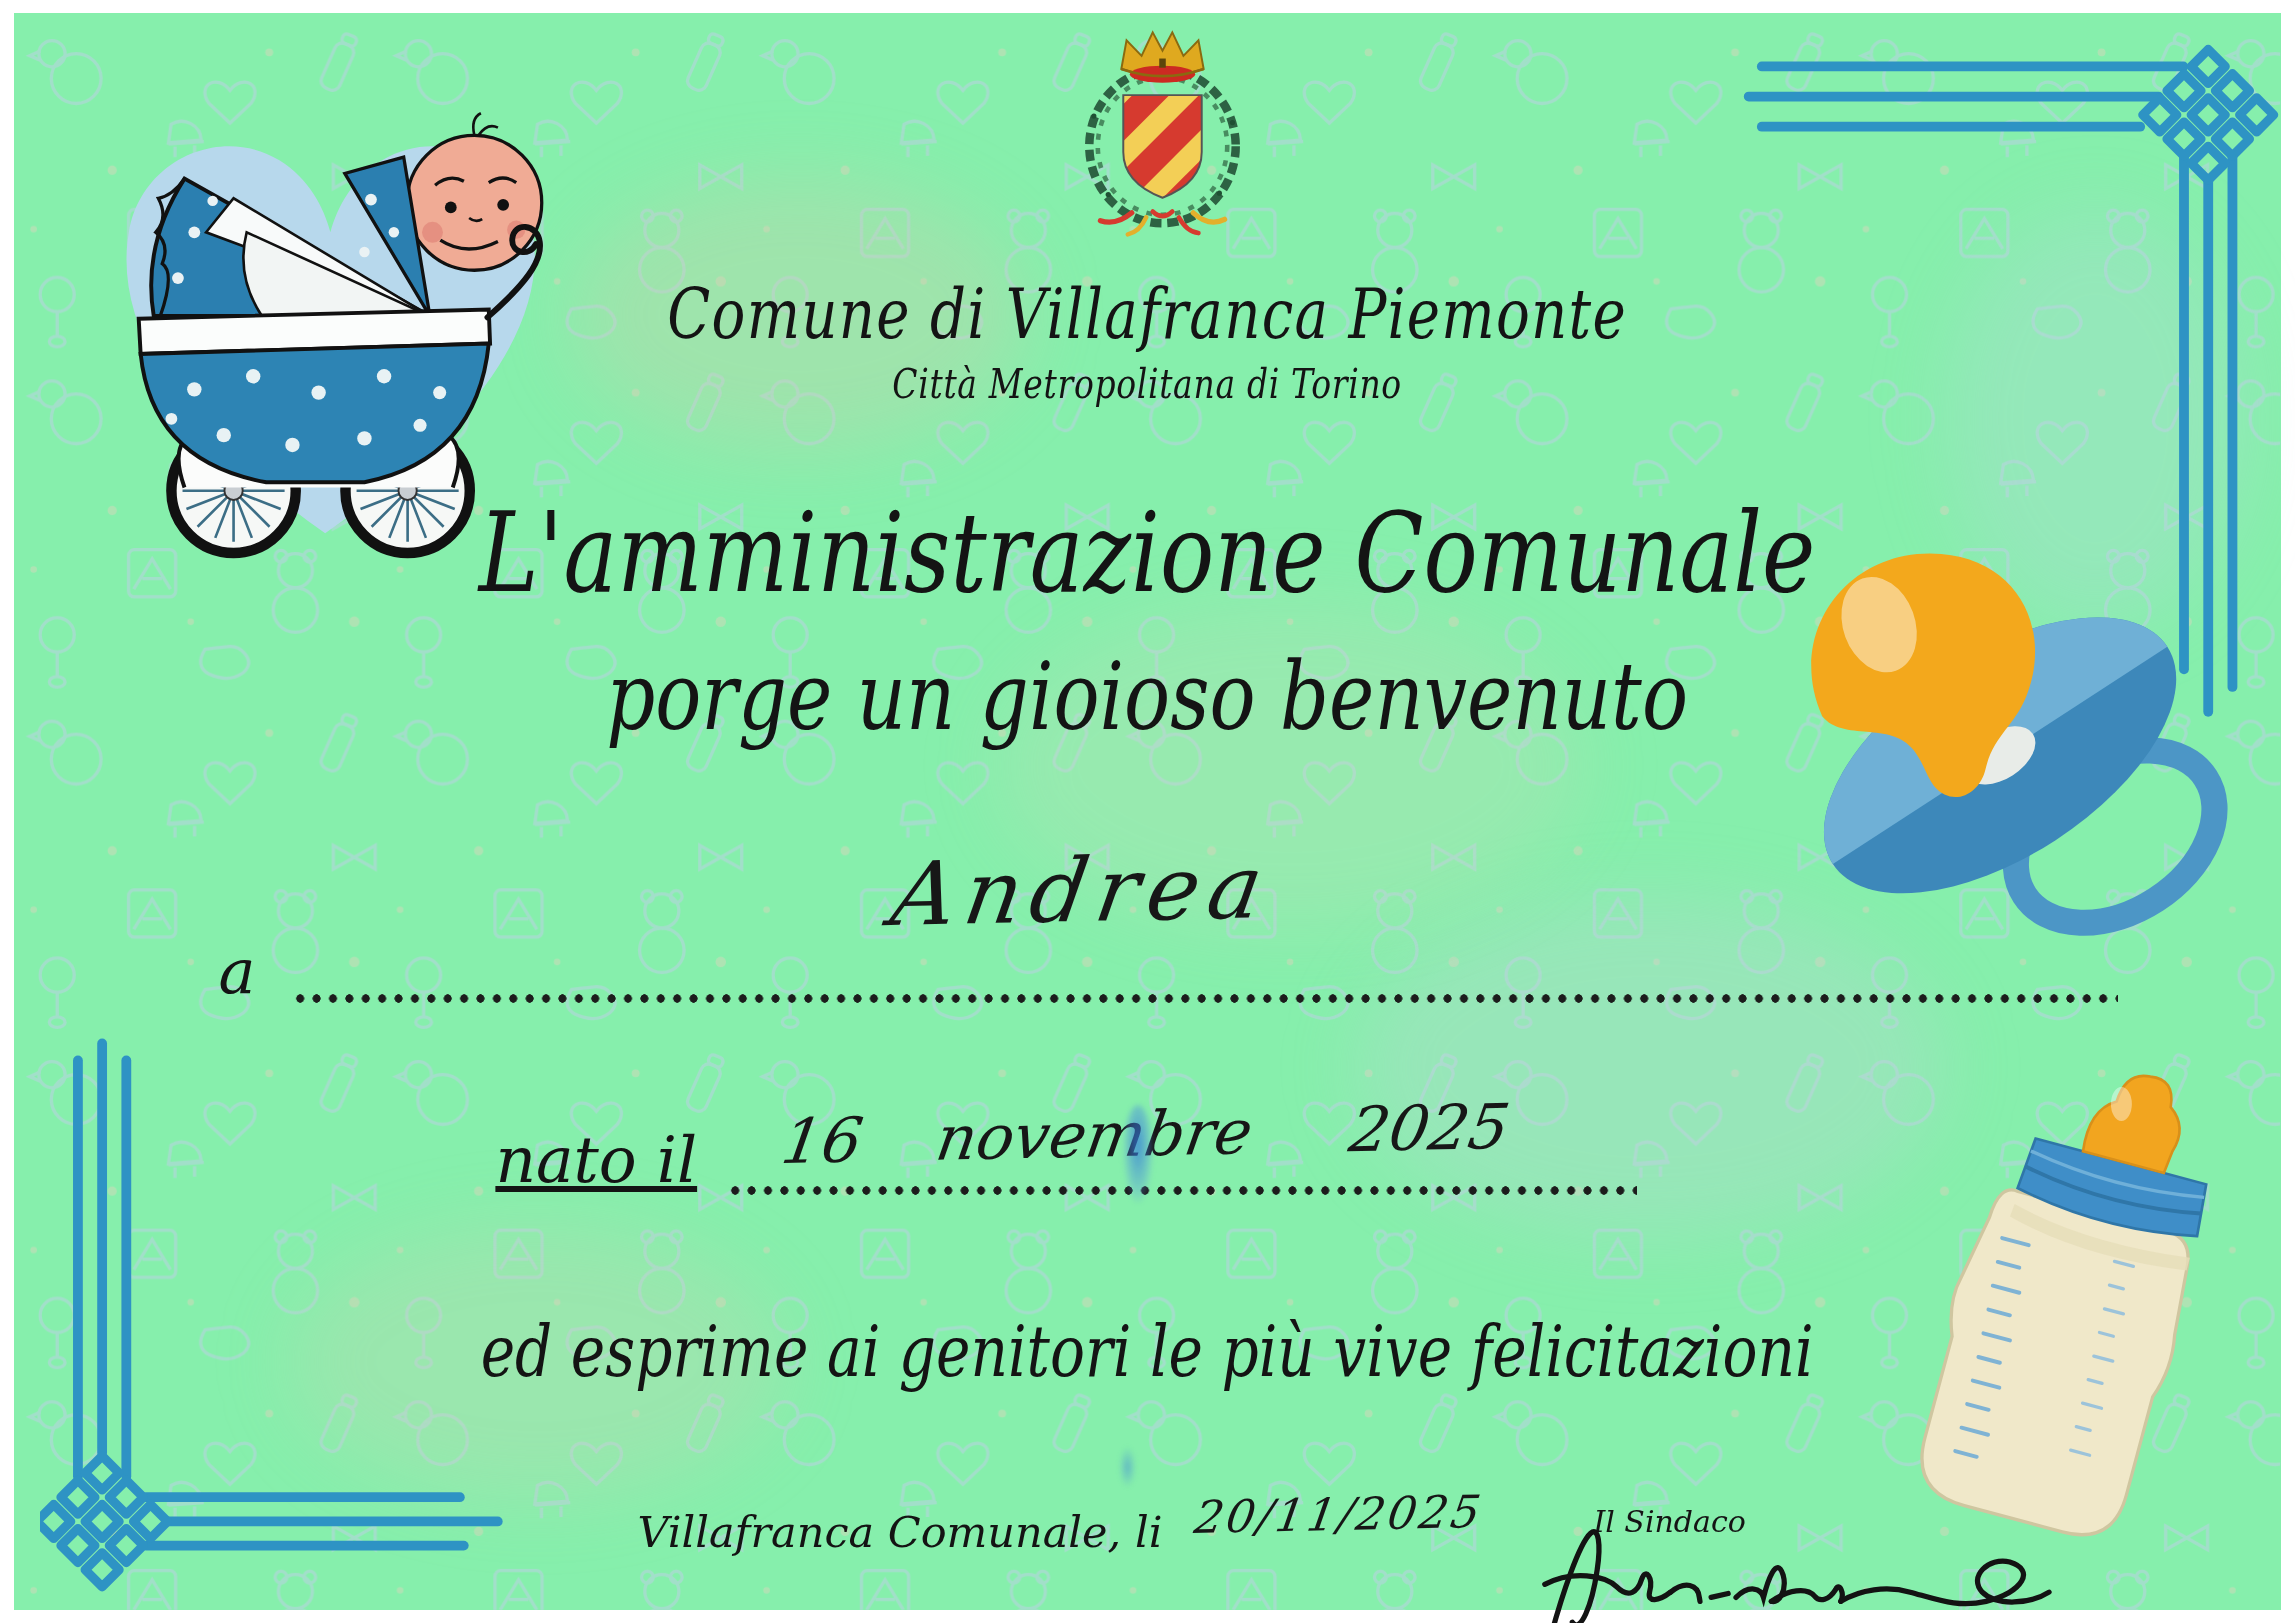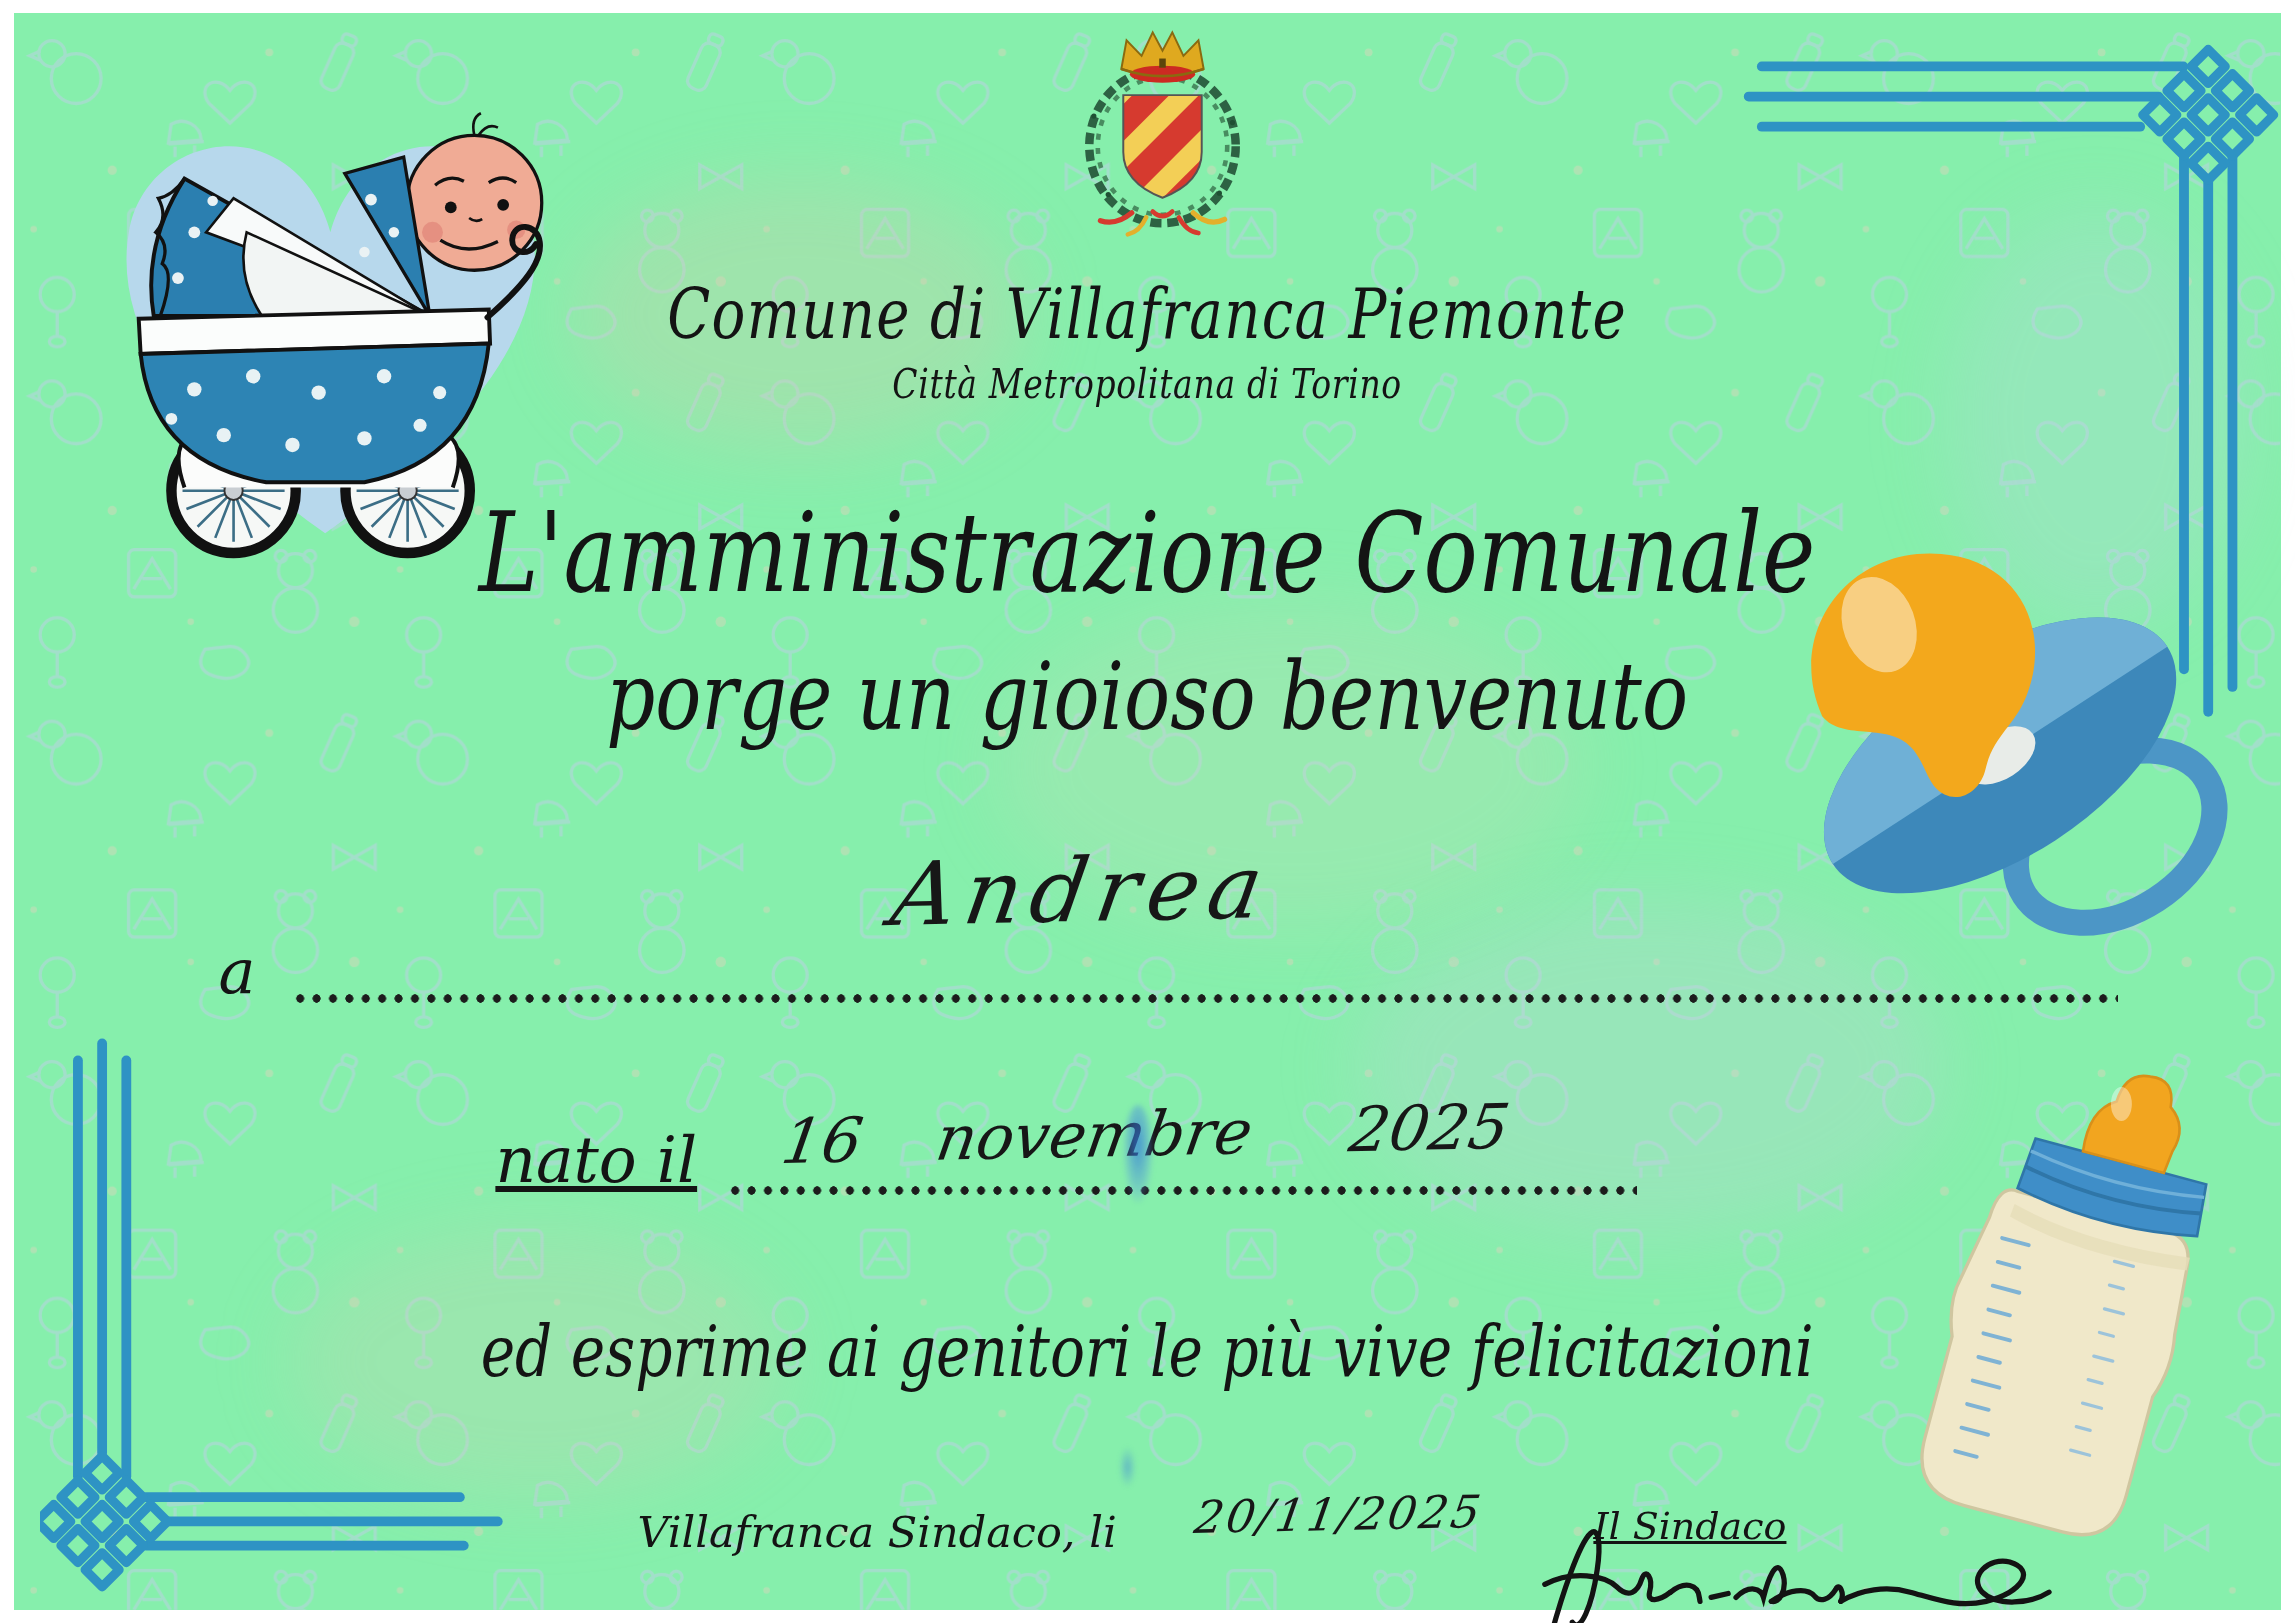--- a/index.html
+++ b/index.html
@@ -17,21 +17,21 @@
   .center{left:0;right:0;text-align:center;}
   .tall{transform:scale(.97,1.18);transform-origin:50% 0;}
   .s-title{top:261px;font-size:58px;letter-spacing:1.3px;}
   .s-sub{top:347px;font-size:34px;letter-spacing:0.7px;}
   .s-l1{top:477px;font-size:93px;}
   .s-l2{top:630px;font-size:79px;}
   .s-a{left:204px;top:922px;font-size:62px;}
   .s-nato{left:481px;top:1111px;font-size:63px;text-decoration:underline;}
   .s-felic{top:1297px;font-size:60px;}
   .s-place{left:623px;top:1494px;font-size:43px;}
-  .s-sind{left:1579px;top:1491px;font-size:38px;text-decoration:underline;}
+  .s-sind{left:1579px;top:1491px;font-size:30px;}
 
   .hand{position:absolute;font-family:"DejaVu Serif","Liberation Serif",serif;
         font-style:italic;color:#171717;white-space:nowrap;
         transform:skewX(-10deg) rotate(-1.2deg);transform-origin:0 100%;}
   .h-name{left:871px;top:830px;font-size:88px;letter-spacing:.10em;}
   .h-bdate{left:763px;top:1092px;font-size:62px;}
   .h-bdate .gap1{margin-left:75px;}
   .h-bdate .gap2{margin-left:98px;}
   .h-issue{left:1177px;top:1478px;font-size:45px;letter-spacing:.06em;}
 
@@ -312,21 +312,21 @@
   <div class="hand h-name">Andrea</div>
 
   <div class="script s-nato">nato il</div>
   <div class="dotline dl2"></div>
   <div class="hand h-bdate">
     <span>16</span><span class="gap1">novembre</span><span class="gap2">2025</span>
   </div>
 
   <div class="script center tall s-felic">ed esprime ai genitori le più vive felicitazioni</div>
 
-  <div class="script s-place">Villafranca Sindaco, li</div>
+  <div class="script s-place">Villafranca Comunale, li</div>
   <div class="hand h-issue">20/11/2025</div>
   <div class="script s-sind">Il Sindaco</div>
 
   <svg class="art" style="left:1519px;top:1511px;" width="537" height="118" viewBox="0 0 820 180" xmlns="http://www.w3.org/2000/svg">
     <g stroke="#131313" stroke-width="8" fill="none" stroke-linecap="round">
       <path d="M28,168 C44,110 70,30 88,14 C100,4 104,30 98,70 C90,125 72,168 60,150"></path>
       <path d="M18,92 C60,70 110,78 128,96 C146,114 160,104 166,84 C172,66 184,82 178,104 C174,120 192,118 210,104"></path>
       <path d="M210,104 C232,86 252,92 254,112 L255,118"></path>
       <path d="M272,112 l26,-6"></path>
       <path d="M310,112 C330,92 348,98 352,112 C358,88 372,46 382,78 C388,100 376,122 364,118"></path>

